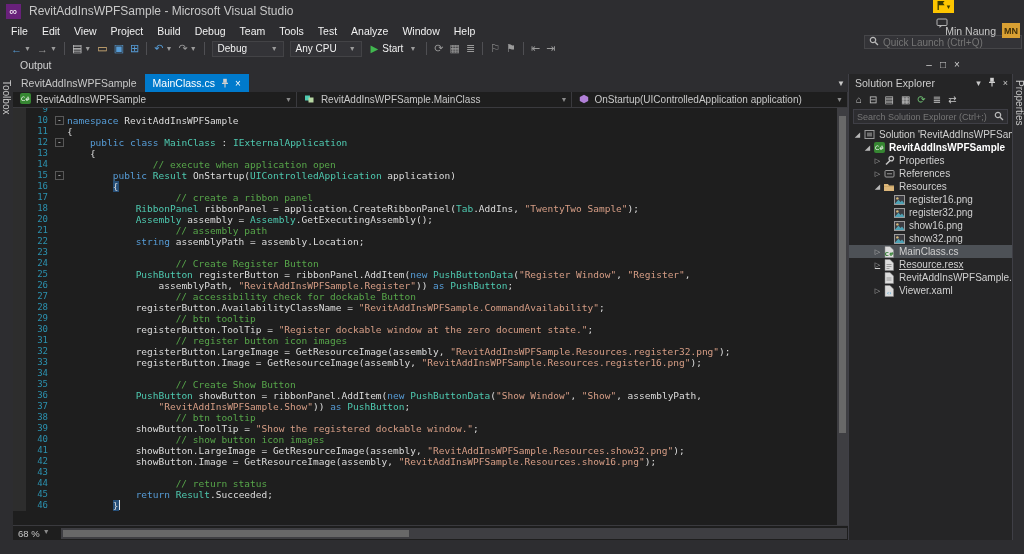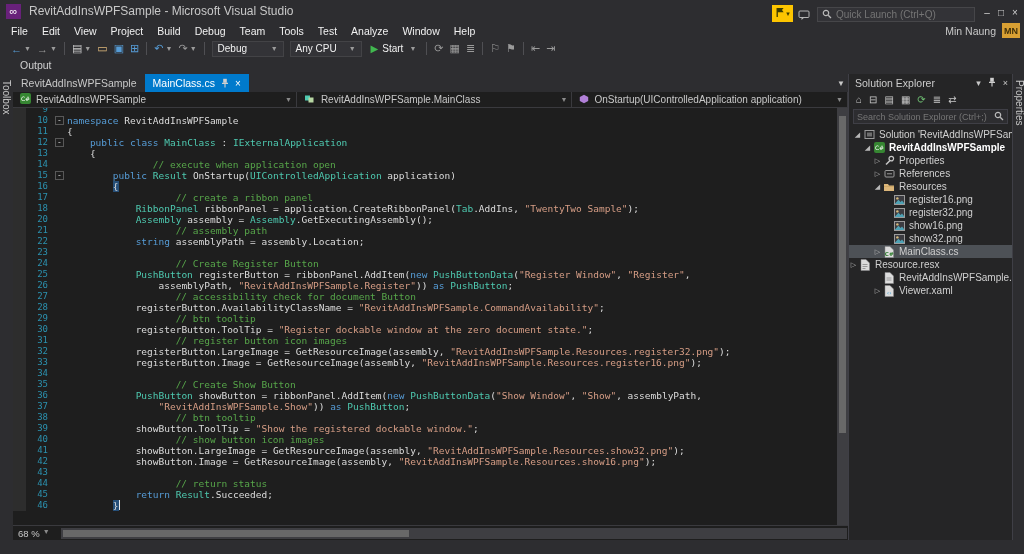--- a/index.html
+++ b/index.html
@@ -4,21 +4,21 @@
 <style>
   * { margin:0; padding:0; box-sizing:border-box; }
   html,body { width:1024px; height:554px; overflow:hidden; }
   body { background:#2d2d30; color:#f1f1f1; font-family:"Liberation Sans",sans-serif; font-size:11px; }
 
   
   #titlebar { height:22px; display:flex; align-items:center; padding-left:6px; position:relative; }
   .vs-logo { width:15px; height:15px; background:#68217a; color:#fff; font-size:11px; line-height:15px;
              text-align:center; margin-right:8px; flex:none; }
   #title-text { color:#c8c8c8; font-size:12px; white-space:nowrap; }
-  #titlebar-right { position:absolute; right:2px; top:0; height:22px; display:flex; align-items:flex-end; gap:5px; }
+  #titlebar-right { position:absolute; right:2px; top:0; height:22px; display:flex; align-items:center; gap:5px;flex-direction:column; }
   .flag-btn { width:21px; height:17px; background:#fdc500; display:flex; align-items:center; justify-content:center; gap:1px; }
   .flag-btn .dd { font-size:7px; color:#3a3a00; }
   .feedback-btn { width:14px; height:12px; display:flex; align-items:center; }
   .quick-launch { width:158px; height:15px; background:#333337; border:1px solid #464649; display:flex;
                   align-items:center; padding:0 4px; gap:4px; }
   .quick-launch input { background:transparent; border:none; outline:none; color:#999; font-size:10px;
                         width:100%; font-family:"Liberation Sans",sans-serif; }
   #win-controls { display:flex; }
   .win-btn { width:14px; height:20px; display:flex; align-items:center; justify-content:center;
              color:#d0d0d0; font-size:10px; }
@@ -403,21 +403,21 @@
           <div class="cl">
             <span class="cl-margin"></span>
             <span class="cl-num">26</span>
             <span class="cl-fold"></span>
             <span class="cl-code"><span class="tk-p">                assemblyPath, </span><span class="tk-s">"RevitAddInsWPFSample.Register"</span><span class="tk-p">)) </span><span class="tk-k">as</span><span class="tk-p"> </span><span class="tk-t">PushButton</span><span class="tk-p">;</span></span>
           </div>
           <div class="cl">
             <span class="cl-margin"></span>
             <span class="cl-num">27</span>
             <span class="cl-fold"></span>
-            <span class="cl-code"><span class="tk-p">            </span><span class="tk-c">// accessibility check for document Button</span></span>
+            <span class="cl-code"><span class="tk-p">            </span><span class="tk-c">// accessibility check for dockable Button</span></span>
           </div>
           <div class="cl">
             <span class="cl-margin"></span>
             <span class="cl-num">28</span>
             <span class="cl-fold"></span>
             <span class="cl-code"><span class="tk-p">            registerButton.AvailabilityClassName = </span><span class="tk-s">"RevitAddInsWPFSample.CommandAvailability"</span><span class="tk-p">;</span></span>
           </div>
           <div class="cl">
             <span class="cl-margin"></span>
             <span class="cl-num">29</span>
@@ -669,21 +669,21 @@
         <div class="tree-row selected" style="padding-left: 24px;">
           <span class="tree-arrow">▷</span>
           <span class="tree-icon">
             <svg width="10" height="12" viewBox="0 0 10 12">
               <path d="M1 0.5 H6 L9.5 4 V11.5 H1 Z" fill="#dcdcdc" stroke="#8a8a8a" stroke-width="0.5"></path>
               <text x="5.2" y="9.8" font-size="5.5" fill="#2d7d2d" text-anchor="middle" font-family="DejaVu Sans" font-weight="bold">C#</text>
             </svg>
           </span>
           <span class="tree-label">MainClass.cs</span>
         </div>
-        <div class="tree-row" style="">
+        <div class="tree-row" style="padding-left: 24px; text-decoration: underline;">
           <span class="tree-arrow">▷</span>
           <span class="tree-icon">
             <svg width="10" height="12" viewBox="0 0 10 12">
               <path d="M1 0.5 H6 L9.5 4 V11.5 H1 Z" fill="#dcdcdc" stroke="#8a8a8a" stroke-width="0.5"></path>
               <path d="M2.5 5.5 h5 M2.5 7.5 h5 M2.5 9.5 h3" stroke="#888888" stroke-width="0.8"></path>
             </svg>
           </span>
           <span class="tree-label">Resource.resx</span>
         </div>
         <div class="tree-row" style="padding-left: 24px;">

